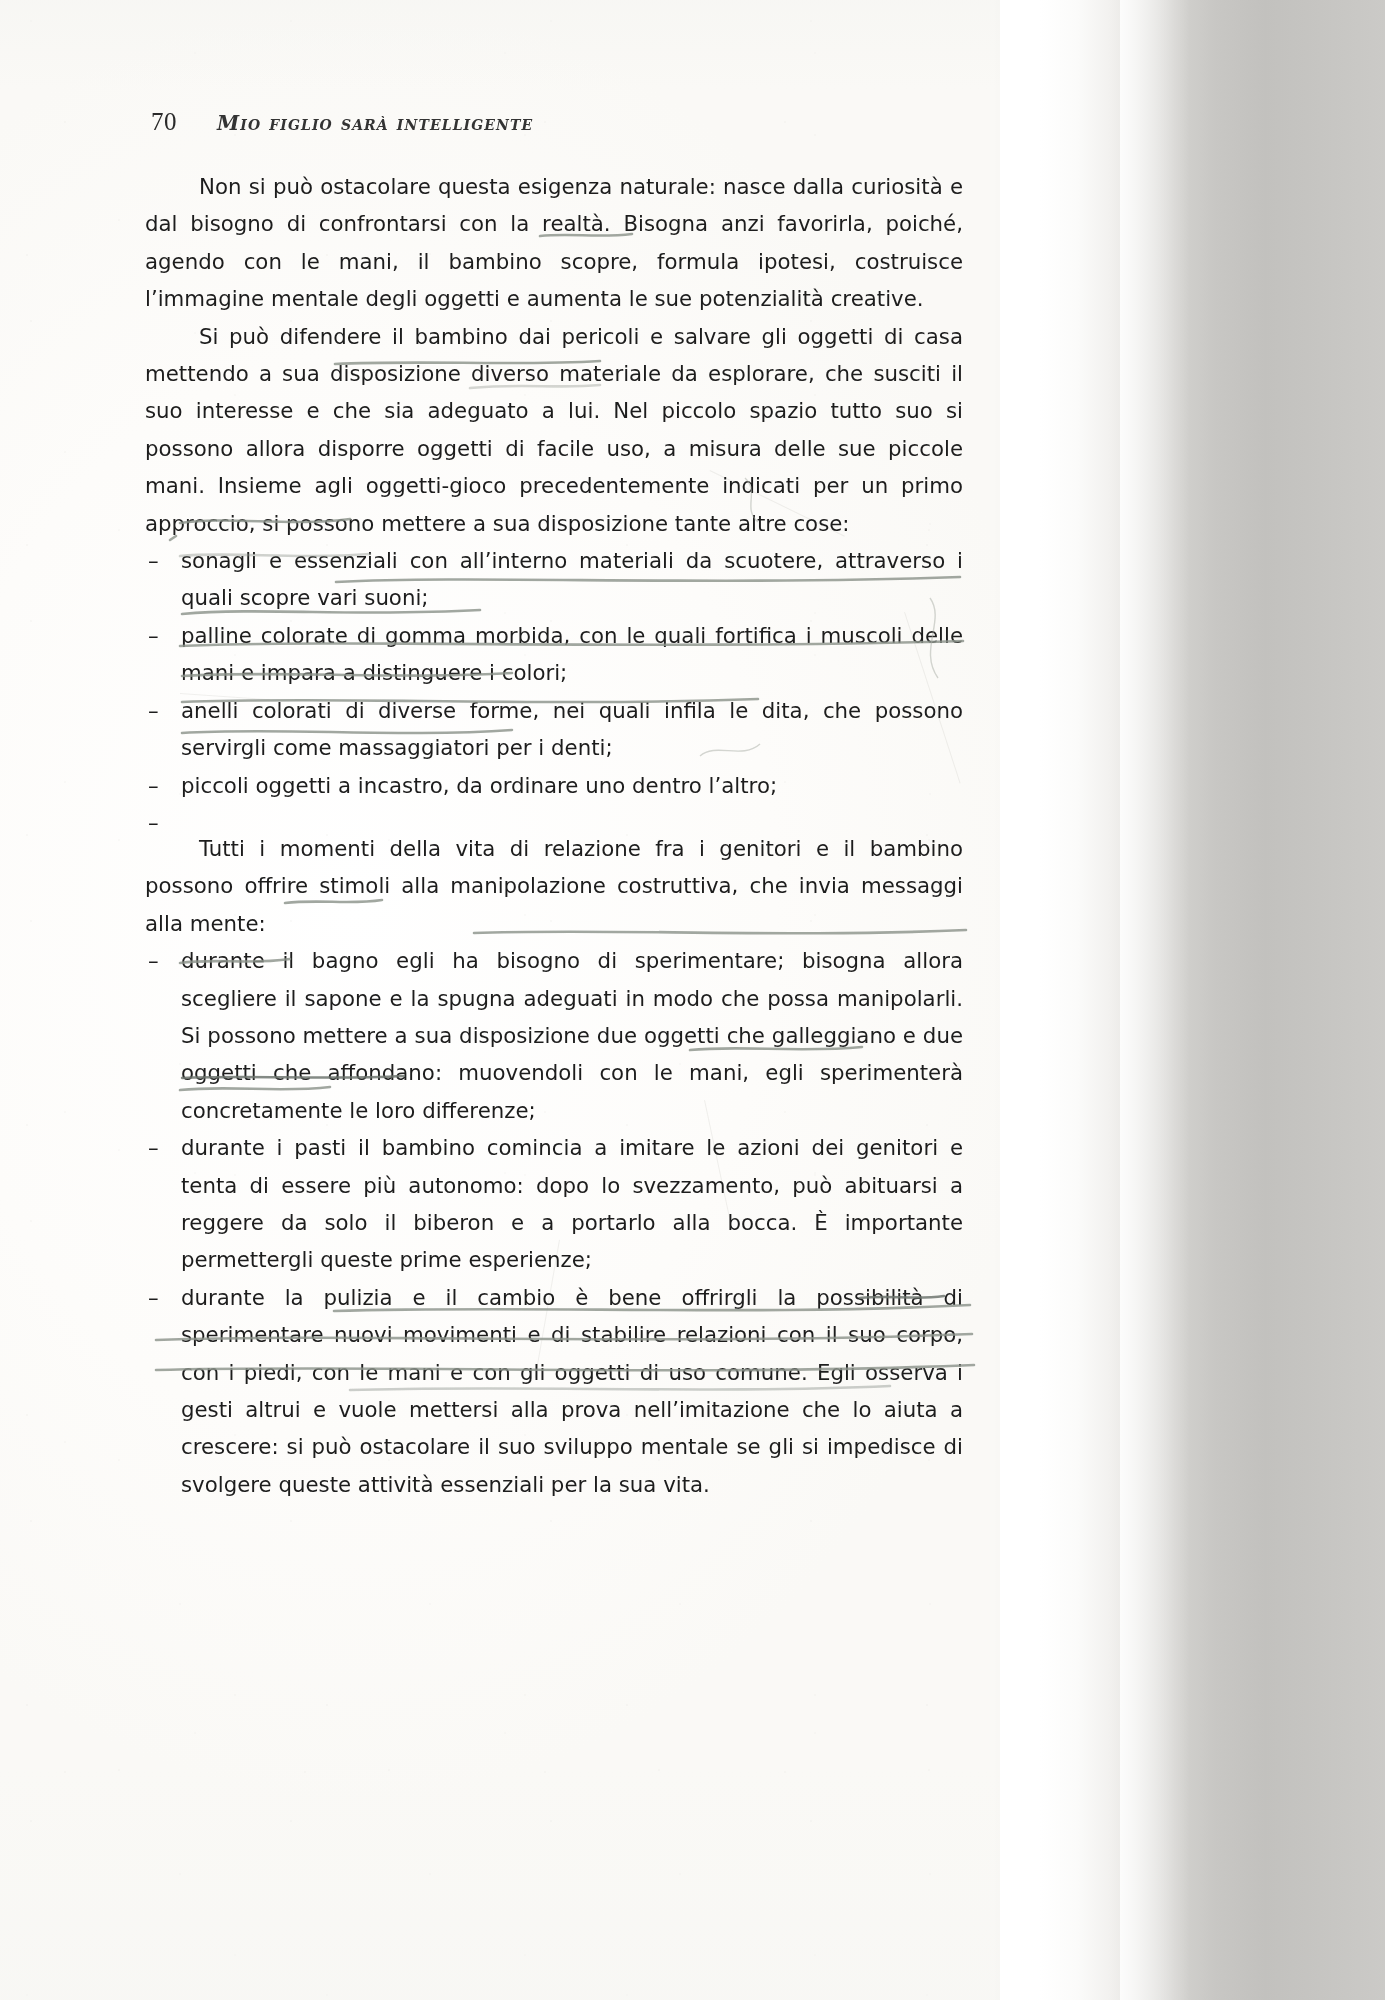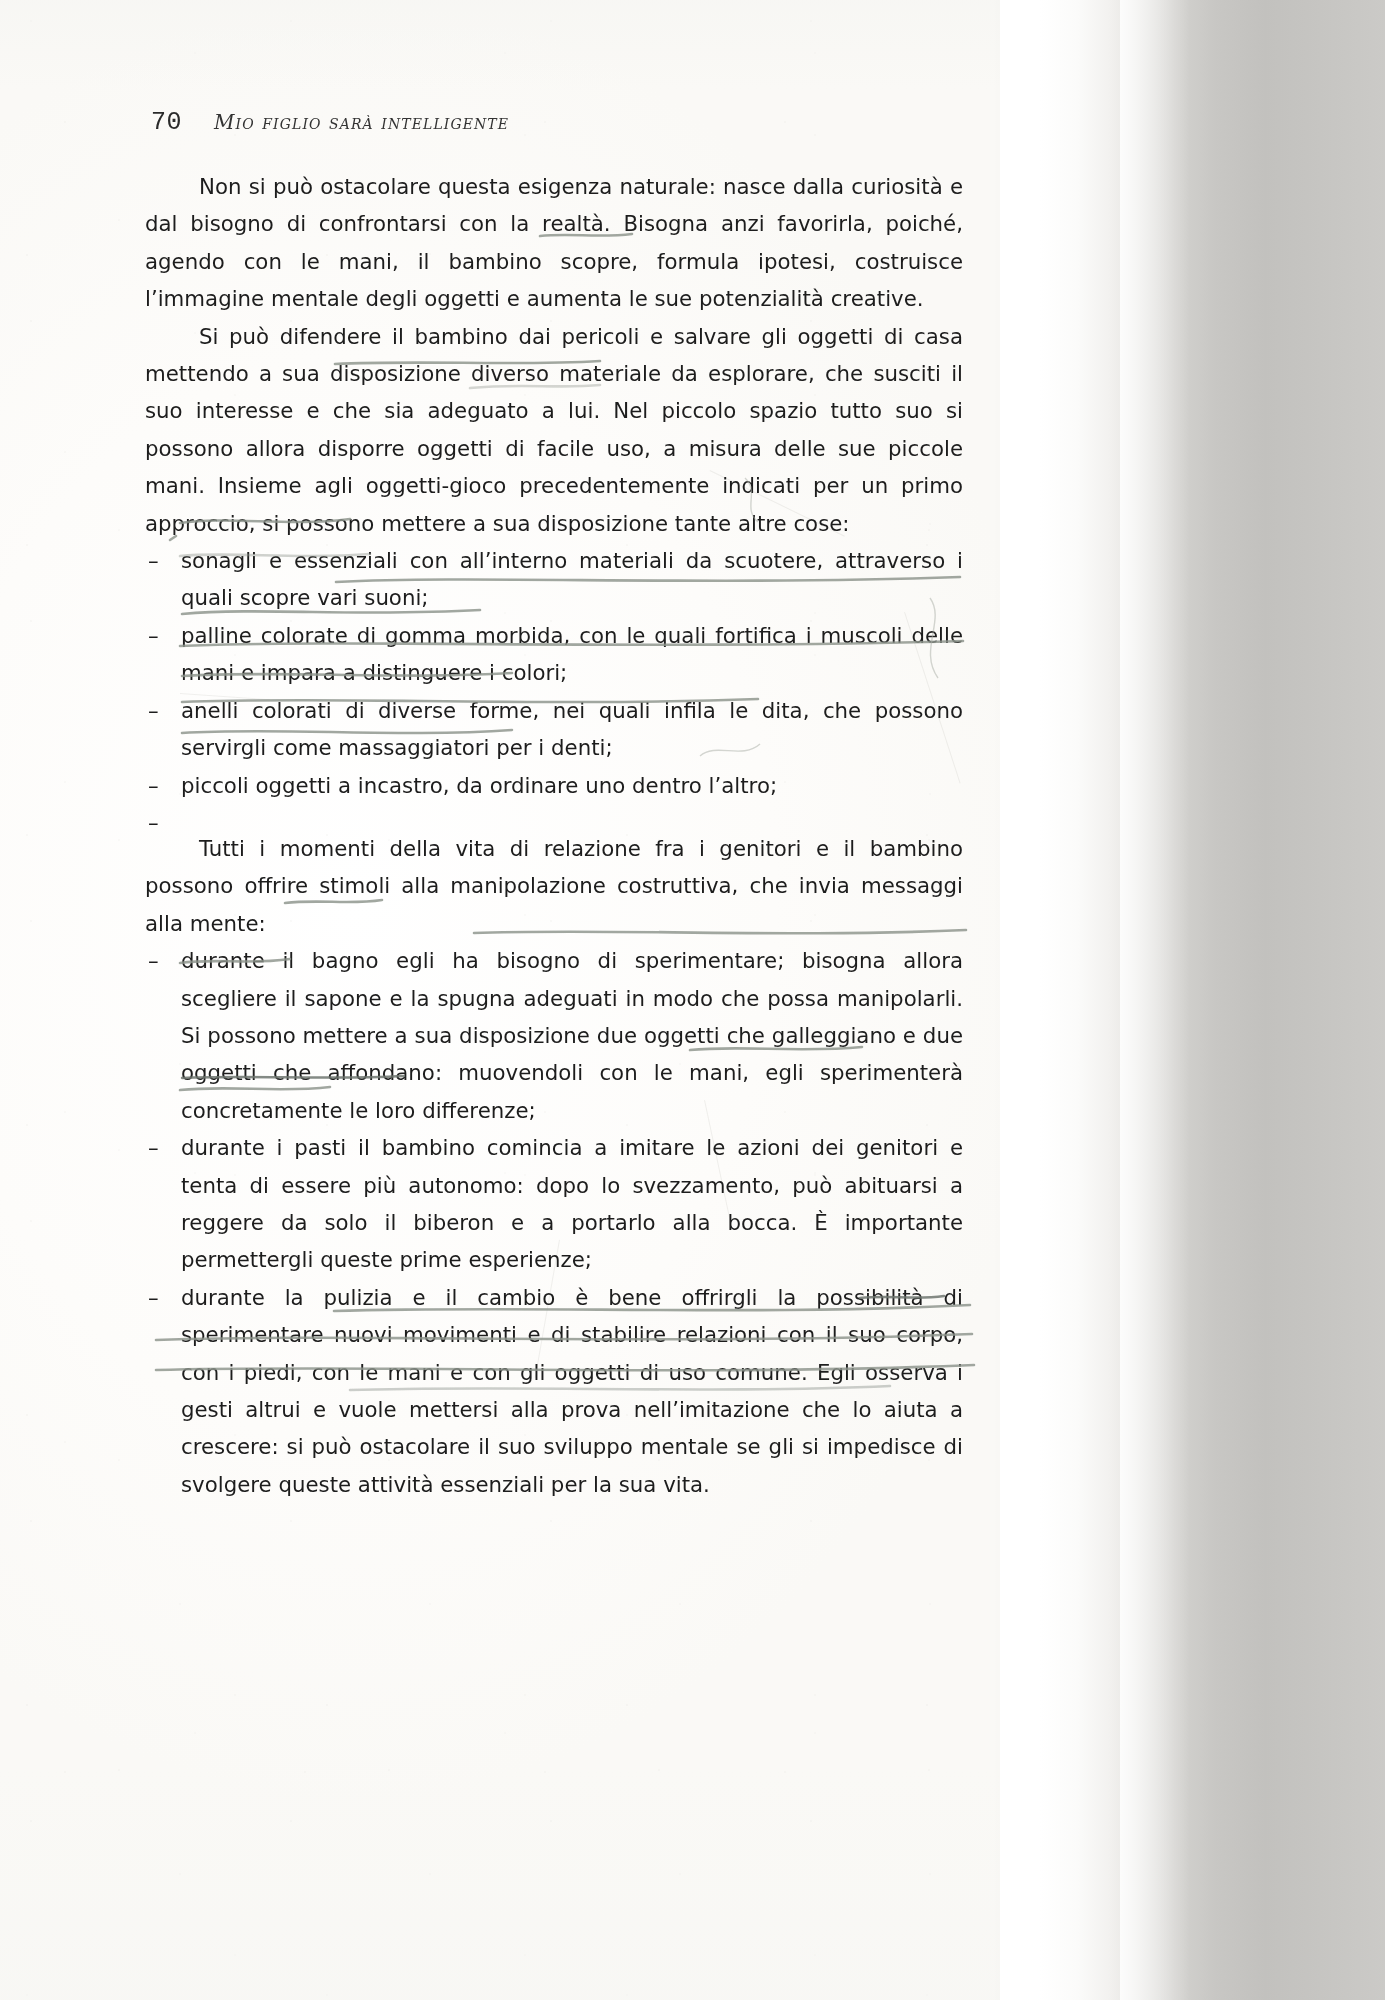--- a/index.html
+++ b/index.html
@@ -102,32 +102,33 @@
   
   .running-head {
     position: absolute;
     left: 151px;
     top: 108px;
     display: flex;
     align-items: baseline;
     color: #2a2a2a;
   }
   .folio {
-    font-family: Liberation Mono, monospace;
+    font-family: Liberation Serif, serif;
     font-size: 25px;
     letter-spacing: .5px;
   }
   .head-title {
     font-family: "DejaVu Serif", serif;
     font-style: italic;
     font-variant: small-caps;
     font-size: 20px;
     letter-spacing: 1.1px;
-    margin-left: 32px;
+    margin-left: 40px;
     color: #333;
+    font-weight: bold;
   }
 
   
   .column {
     position: absolute;
     left: 145px;
     top: 168px;
     width: 818px;
     color: #1d1d1d;
     font-family: "DejaVu Sans", sans-serif;

